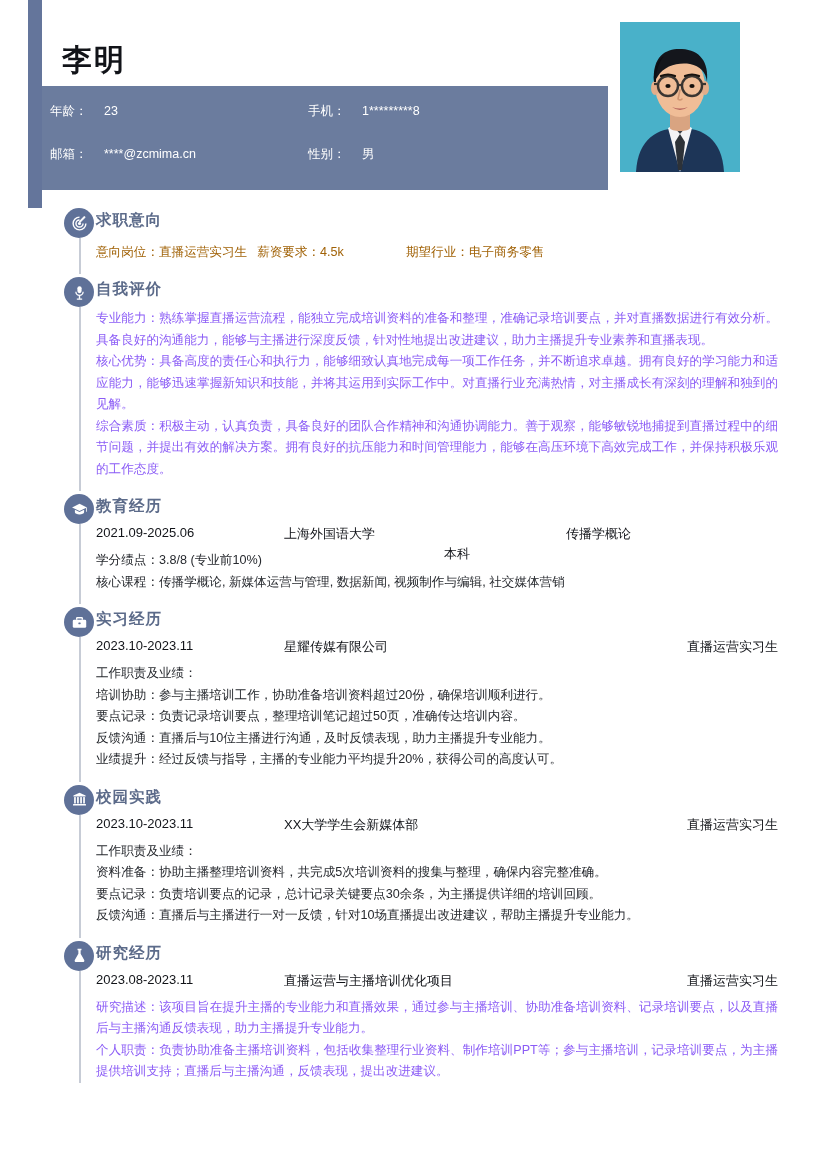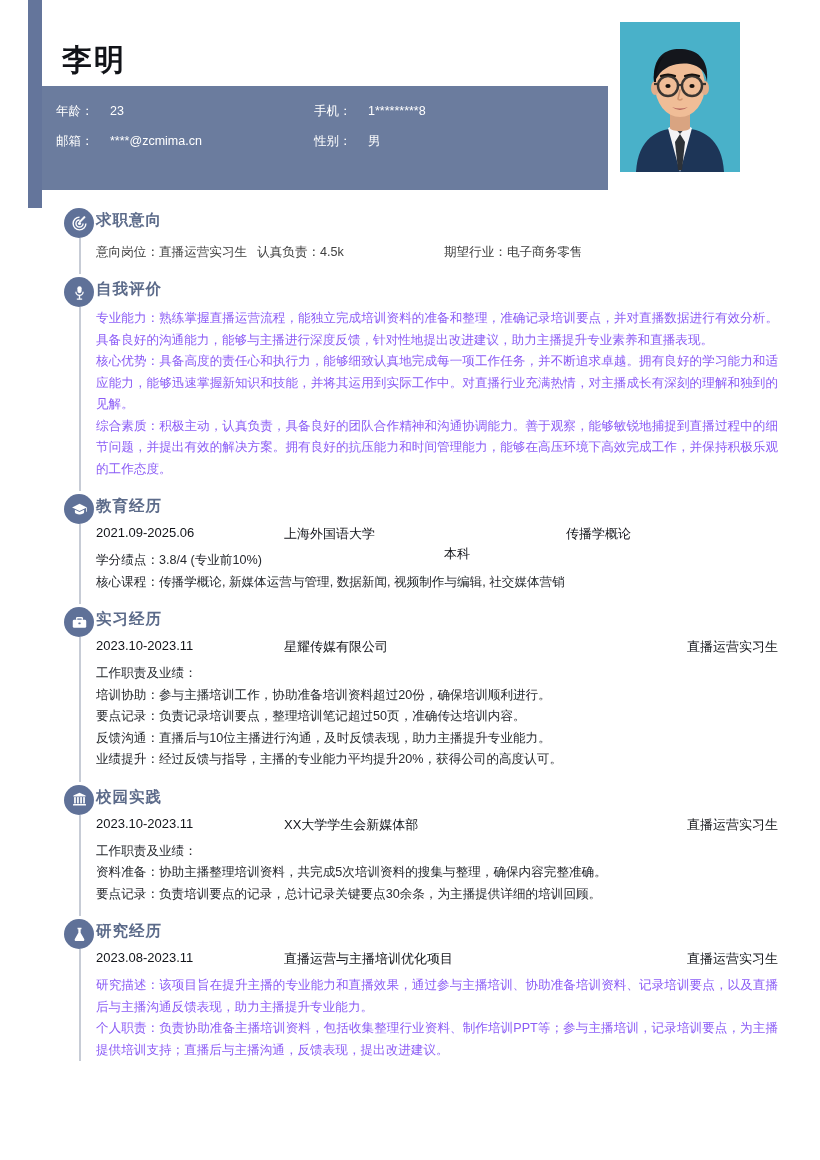--- a/index.html
+++ b/index.html
@@ -55,26 +55,26 @@
   .info-band {
     position: absolute;
     left: 42px;
     top: 86px;
     width: 566px;
     height: 104px;
     background: #6b7c9e;
   }
   .info-grid {
     position: absolute;
-    left: 14px;
+    left: 8px;
     top: 12px;
     width: 530px;
     display: grid;
     grid-template-columns: 258px 272px;
-    row-gap: 4px;
+    row-gap: 17px;
   }
   .info-item {
     display: flex;
     font-size: 12.5px;
     color: #ffffff;
     line-height: 26px;
     white-space: nowrap;
   }
   .info-label { min-width: 46px; }
   .info-value { margin-left: 8px; }
@@ -142,27 +142,27 @@
   .line {
     font-size: 12.6px;
     color: #26292e;
     line-height: 21.5px;
   }
 
   
   .intent-row {
     display: flex;
     font-size: 12.6px;
-    color: #404040;
+    color: #a16207;
     line-height: 22px;
     padding-top: 2px;
   }
   .intent-a { }
   .intent-b { margin-left: 10px; }
-  .intent-c { margin-left: 100px; }
+  .intent-c { margin-left: 62px; }
 
   
   .exp-row {
     position: relative;
     height: 23px;
     font-size: 13px;
     font-weight: normal;
     color: #111318;
     margin-bottom: 2px;
   }
@@ -261,21 +261,21 @@
             <path d="M12 2a10 10 0 1 0 10 10h-2a8 8 0 1 1-8-8V2z"></path>
             <path d="M12 6a6 6 0 1 0 6 6h-2a4 4 0 1 1-4-4V6z"></path>
             <circle cx="12" cy="12" r="2.2"></circle>
             <path d="M13 11l7.5-7.5-0.6-1.4-1.4-0.6L11 9z" opacity="0.95"></path>
           </svg>
       </div>
       <div class="sec-title">求职意向</div>
       <div class="intent-row">
         <span class="intent-a">意向岗位：</span>
           <span>直播运营实习生</span>
-        <span class="intent-b">认真负责：</span>
+        <span class="intent-b">薪资要求：</span>
           <span>4.5k</span>
         <span class="intent-c">期望行业：</span>
           <span>电子商务零售</span>
       </div>
       <div class="gap-m"></div>
     </div>
 
     <div class="section">
       <div class="sec-rail"></div>
       <div class="sec-icon">
@@ -302,21 +302,21 @@
             <rect x="21.2" y="9.3" width="1.1" height="6" rx="0.5"></rect>
           </svg>
       </div>
       <div class="sec-title">教育经历</div>
       <div class="exp-row">
         <span class="exp-date">2021.09-2025.06</span>
         <span class="exp-org edu-org">上海外国语大学</span>
         <span class="exp-extra edu-deg">本科</span>
         <span class="exp-extra edu-major">传播学概论</span>
       </div>
-      <div class="line">学分绩点：3.8/4 (专业前10%)</div>
+      <div class="line">学分绩点：3.8/8 (专业前10%)</div>
       <div class="line">核心课程：传播学概论, 新媒体运营与管理, 数据新闻, 视频制作与编辑, 社交媒体营销</div>
       <div class="gap-m"></div>
     </div>
 
     <div class="section">
       <div class="sec-rail"></div>
       <div class="sec-icon">
         <svg viewBox="0 0 24 24">
             <path d="M9 4.2h6a2 2 0 0 1 2 2V8h-2V6.4H9V8H7V6.2a2 2 0 0 1 2-2z"></path>
             <rect x="2.5" y="8" width="19" height="11.5" rx="2"></rect>
@@ -351,20 +351,21 @@
       </div>
       <div class="sec-title">校园实践</div>
       <div class="exp-row">
         <span class="exp-date">2023.10-2023.11</span>
         <span class="exp-org camp-org">XX大学学生会新媒体部</span>
         <span class="exp-role">直播运营实习生</span>
       </div>
       <div class="line">工作职责及业绩：</div>
       <div class="line">资料准备：协助主播整理培训资料，共完成5次培训资料的搜集与整理，确保内容完整准确。</div>
       <div class="line">要点记录：负责培训要点的记录，总计记录关键要点30余条，为主播提供详细的培训回顾。</div>
+      <div class="line">反馈沟通：直播后与主播进行一对一反馈，针对10场直播提出改进建议，帮助主播提升专业能力。</div>
       <div class="gap-m"></div>
     </div>
 
     <div class="section">
       <div class="sec-rail"></div>
       <div class="sec-icon">
         <svg viewBox="0 0 24 24">
             <path d="M9.2 2.6h5.6v1.9h-1.2v5.1l5 8.6c.8 1.4-.2 3.1-1.8 3.1H7.2c-1.6 0-2.6-1.7-1.8-3.1l5-8.6V4.5H9.2z"></path>
           </svg>
       </div>

